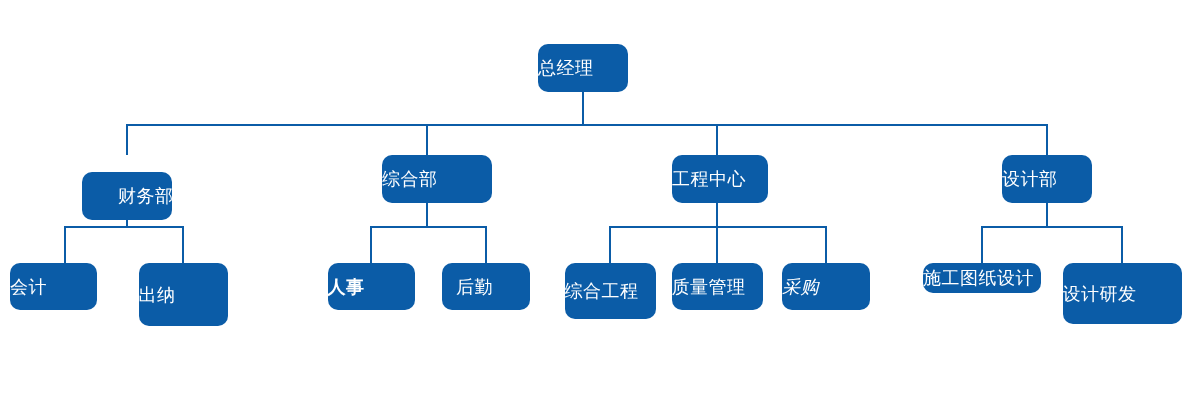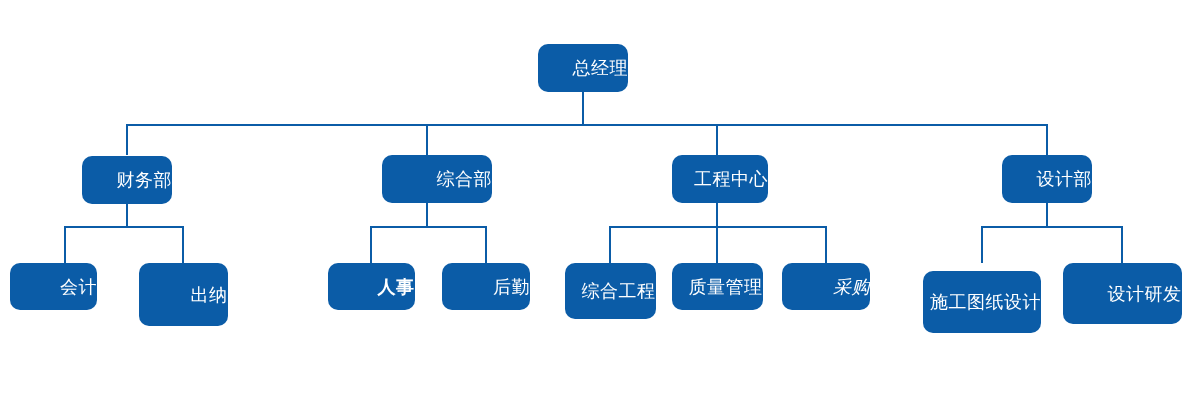--- a/index.html
+++ b/index.html
@@ -19,21 +19,21 @@
     position: absolute;
     left: 0;
     top: 0;
     width: 1200px;
     height: 410px;
   }
   .node {
     position: absolute;
     display: flex;
     align-items: center;
-    justify-content: flex-end;
+    justify-content: flex-start;
     box-sizing: border-box;
     background: var(--node-color, #0b5ca7);
     color: var(--node-text-color, #ffffff);
     border-radius: 10px;
     font-size: 18px;
     font-weight: 400;
     line-height: 1;
     white-space: nowrap;
     letter-spacing: 0.5px;
   }
@@ -67,21 +67,21 @@
       <line x1="1047" y1="125" x2="1047" y2="155" stroke="#0b5ca7" stroke-width="2"></line>
       <line x1="1047" y1="203" x2="1047" y2="227" stroke="#0b5ca7" stroke-width="2"></line>
       <line x1="981" y1="227" x2="1123" y2="227" stroke="#0b5ca7" stroke-width="2"></line>
       <line x1="982" y1="227" x2="982" y2="263" stroke="#0b5ca7" stroke-width="2"></line>
       <line x1="1122" y1="227" x2="1122" y2="263" stroke="#0b5ca7" stroke-width="2"></line>
     </svg>
   <div id="nodes">
       <div class="node" style="left: 538px; top: 44px; width: 90px; height: 48px;">
         <span class="node-label">总经理</span>
       </div>
-      <div class="node" style="left: 82px; top: 156px; width: 90px; height: 48px;">
+      <div class="node" style="left: 82px; top: 172px; width: 90px; height: 48px; padding-left: 36px;">
         <span class="node-label">财务部</span>
       </div>
       <div class="node" style="left: 10px; top: 263px; width: 87px; height: 47px;">
         <span class="node-label">会计</span>
       </div>
       <div class="node" style="left: 138.5px; top: 263px; width: 89px; height: 63px;">
         <span class="node-label">出纳</span>
       </div>
       <div class="node" style="left: 382px; top: 155px; width: 110px; height: 48px;">
         <span class="node-label">综合部</span>
@@ -100,20 +100,20 @@
       </div>
       <div class="node" style="left: 671.5px; top: 263px; width: 91px; height: 47px;">
         <span class="node-label">质量管理</span>
       </div>
       <div class="node" style="left: 782px; top: 263px; width: 88px; height: 47px; font-style: italic;">
         <span class="node-label">采购</span>
       </div>
       <div class="node" style="left: 1002px; top: 155px; width: 90px; height: 48px;">
         <span class="node-label">设计部</span>
       </div>
-      <div class="node" style="left: 923px; top: 271px; width: 118px; height: 62px;">
+      <div class="node" style="left: 923px; top: 263px; width: 118px; height: 30px;">
         <span class="node-label">施工图纸设计</span>
       </div>
       <div class="node" style="left: 1062.5px; top: 263px; width: 119px; height: 61px;">
         <span class="node-label">设计研发</span>
       </div>
     </div>
 </div>
 
 </body></html>

